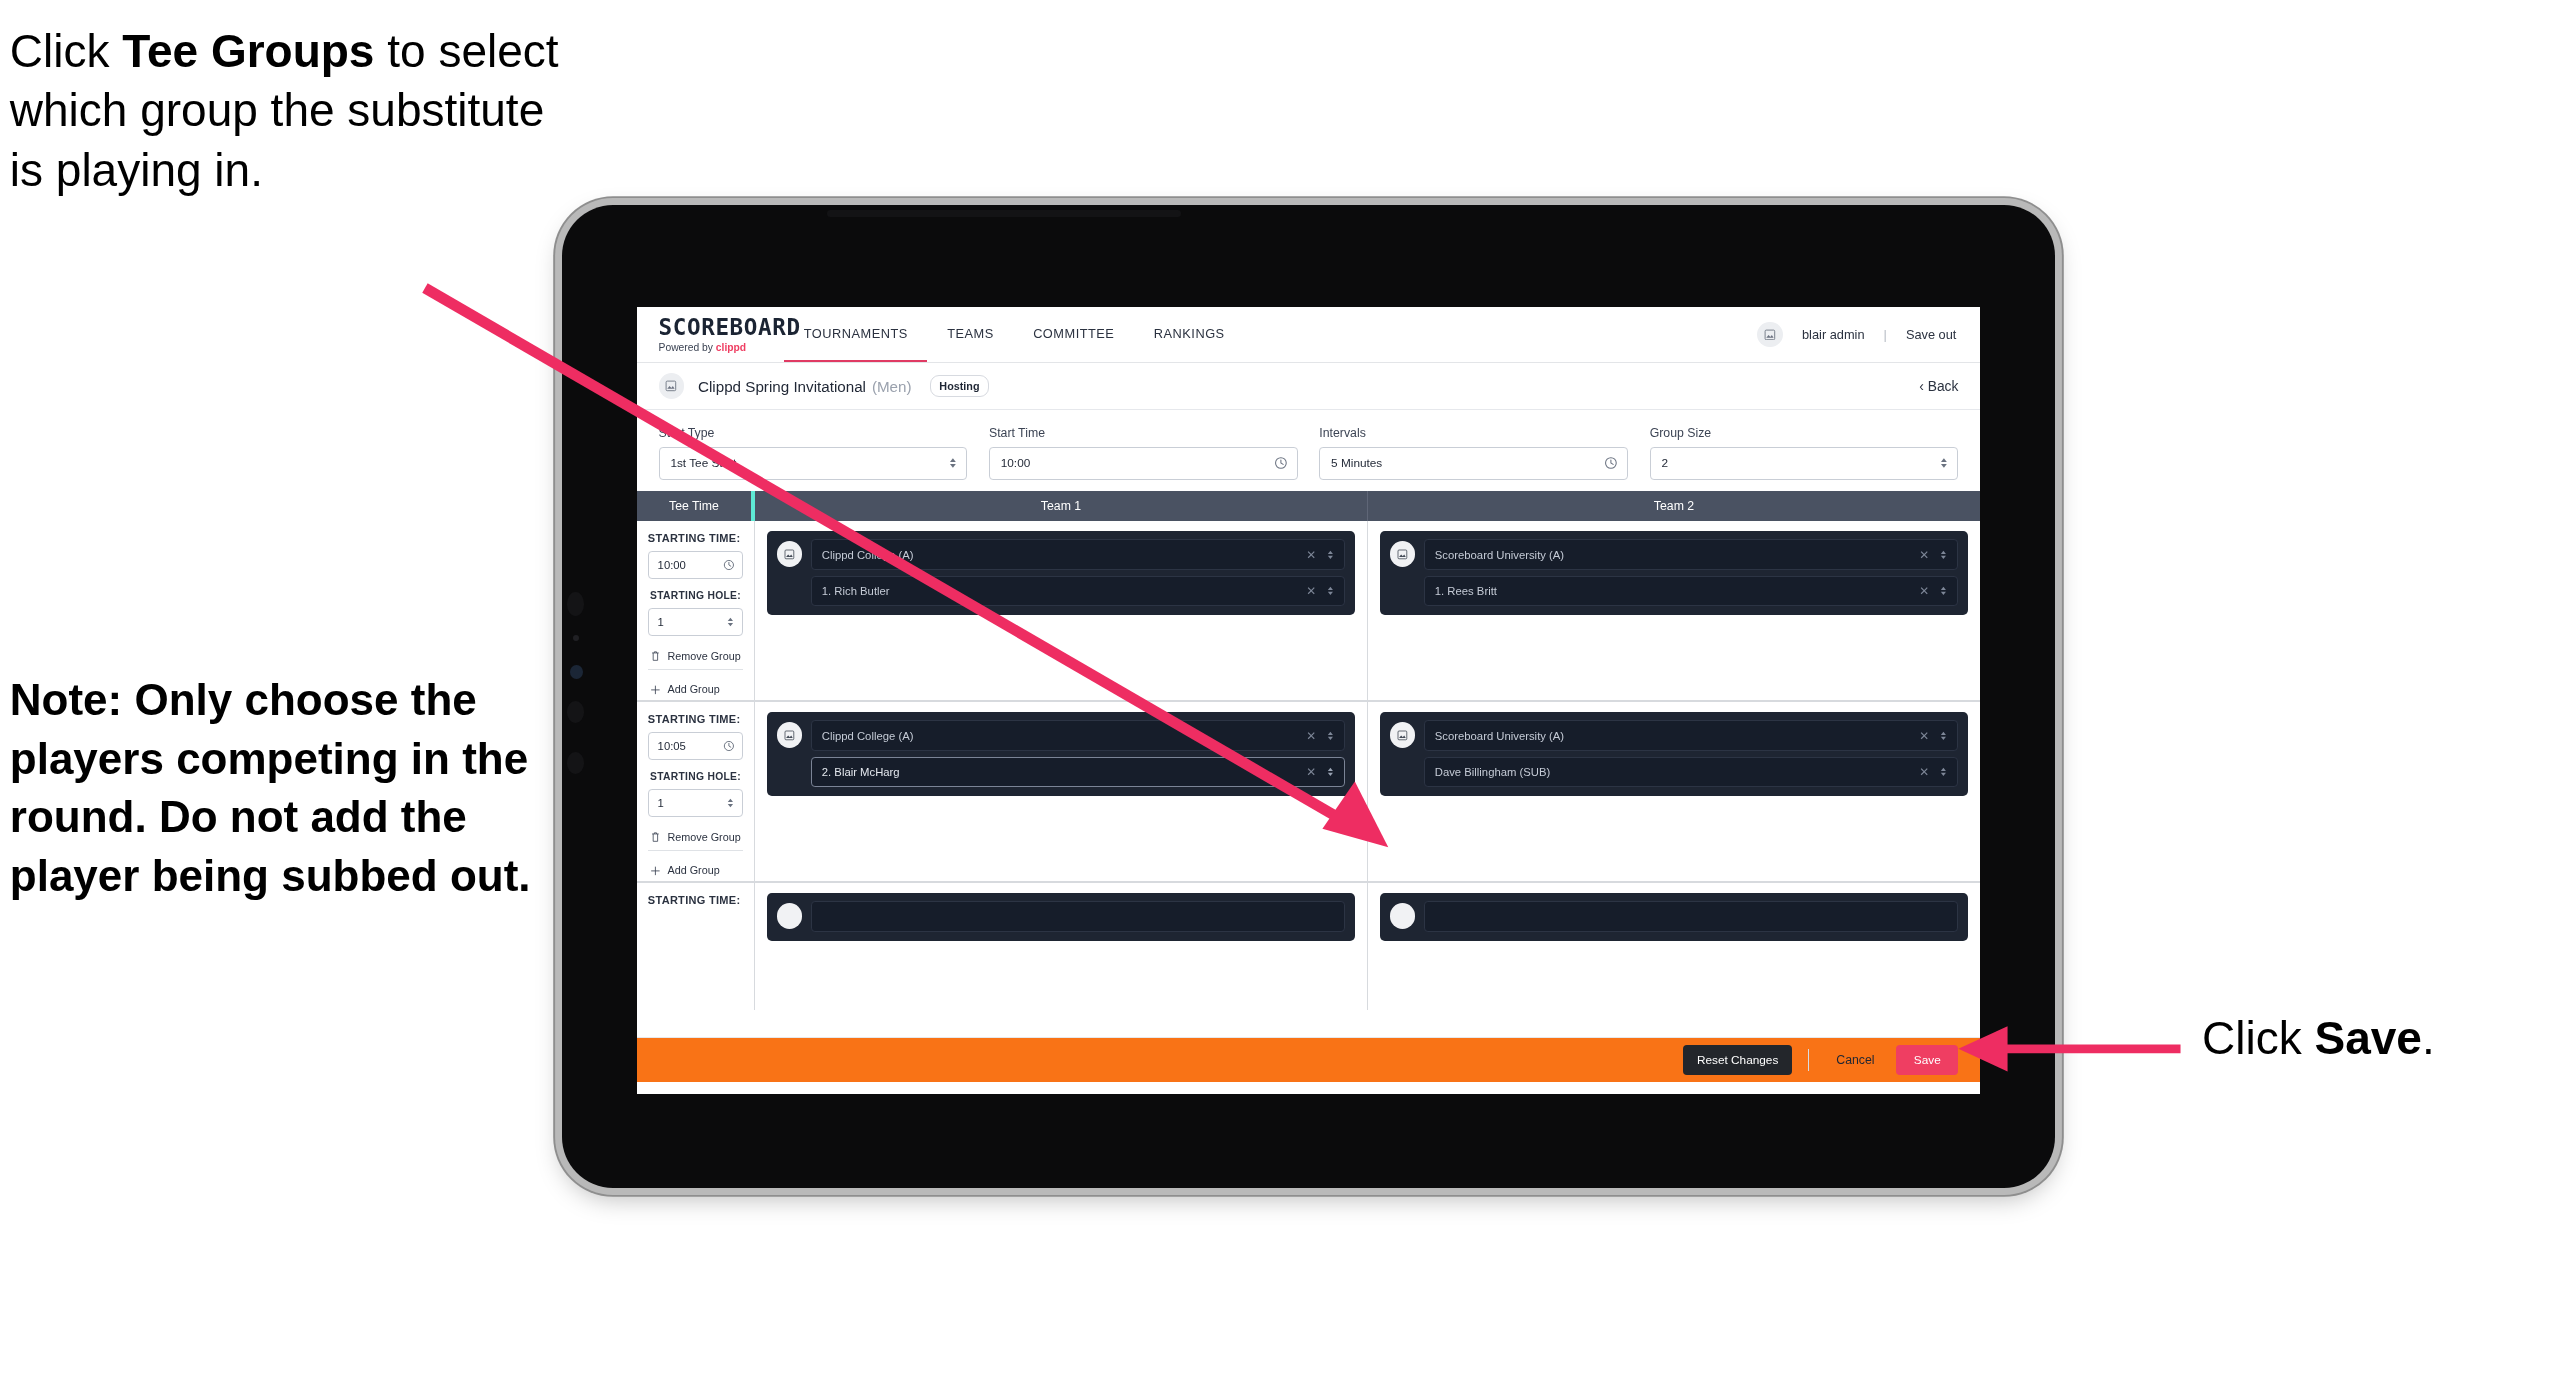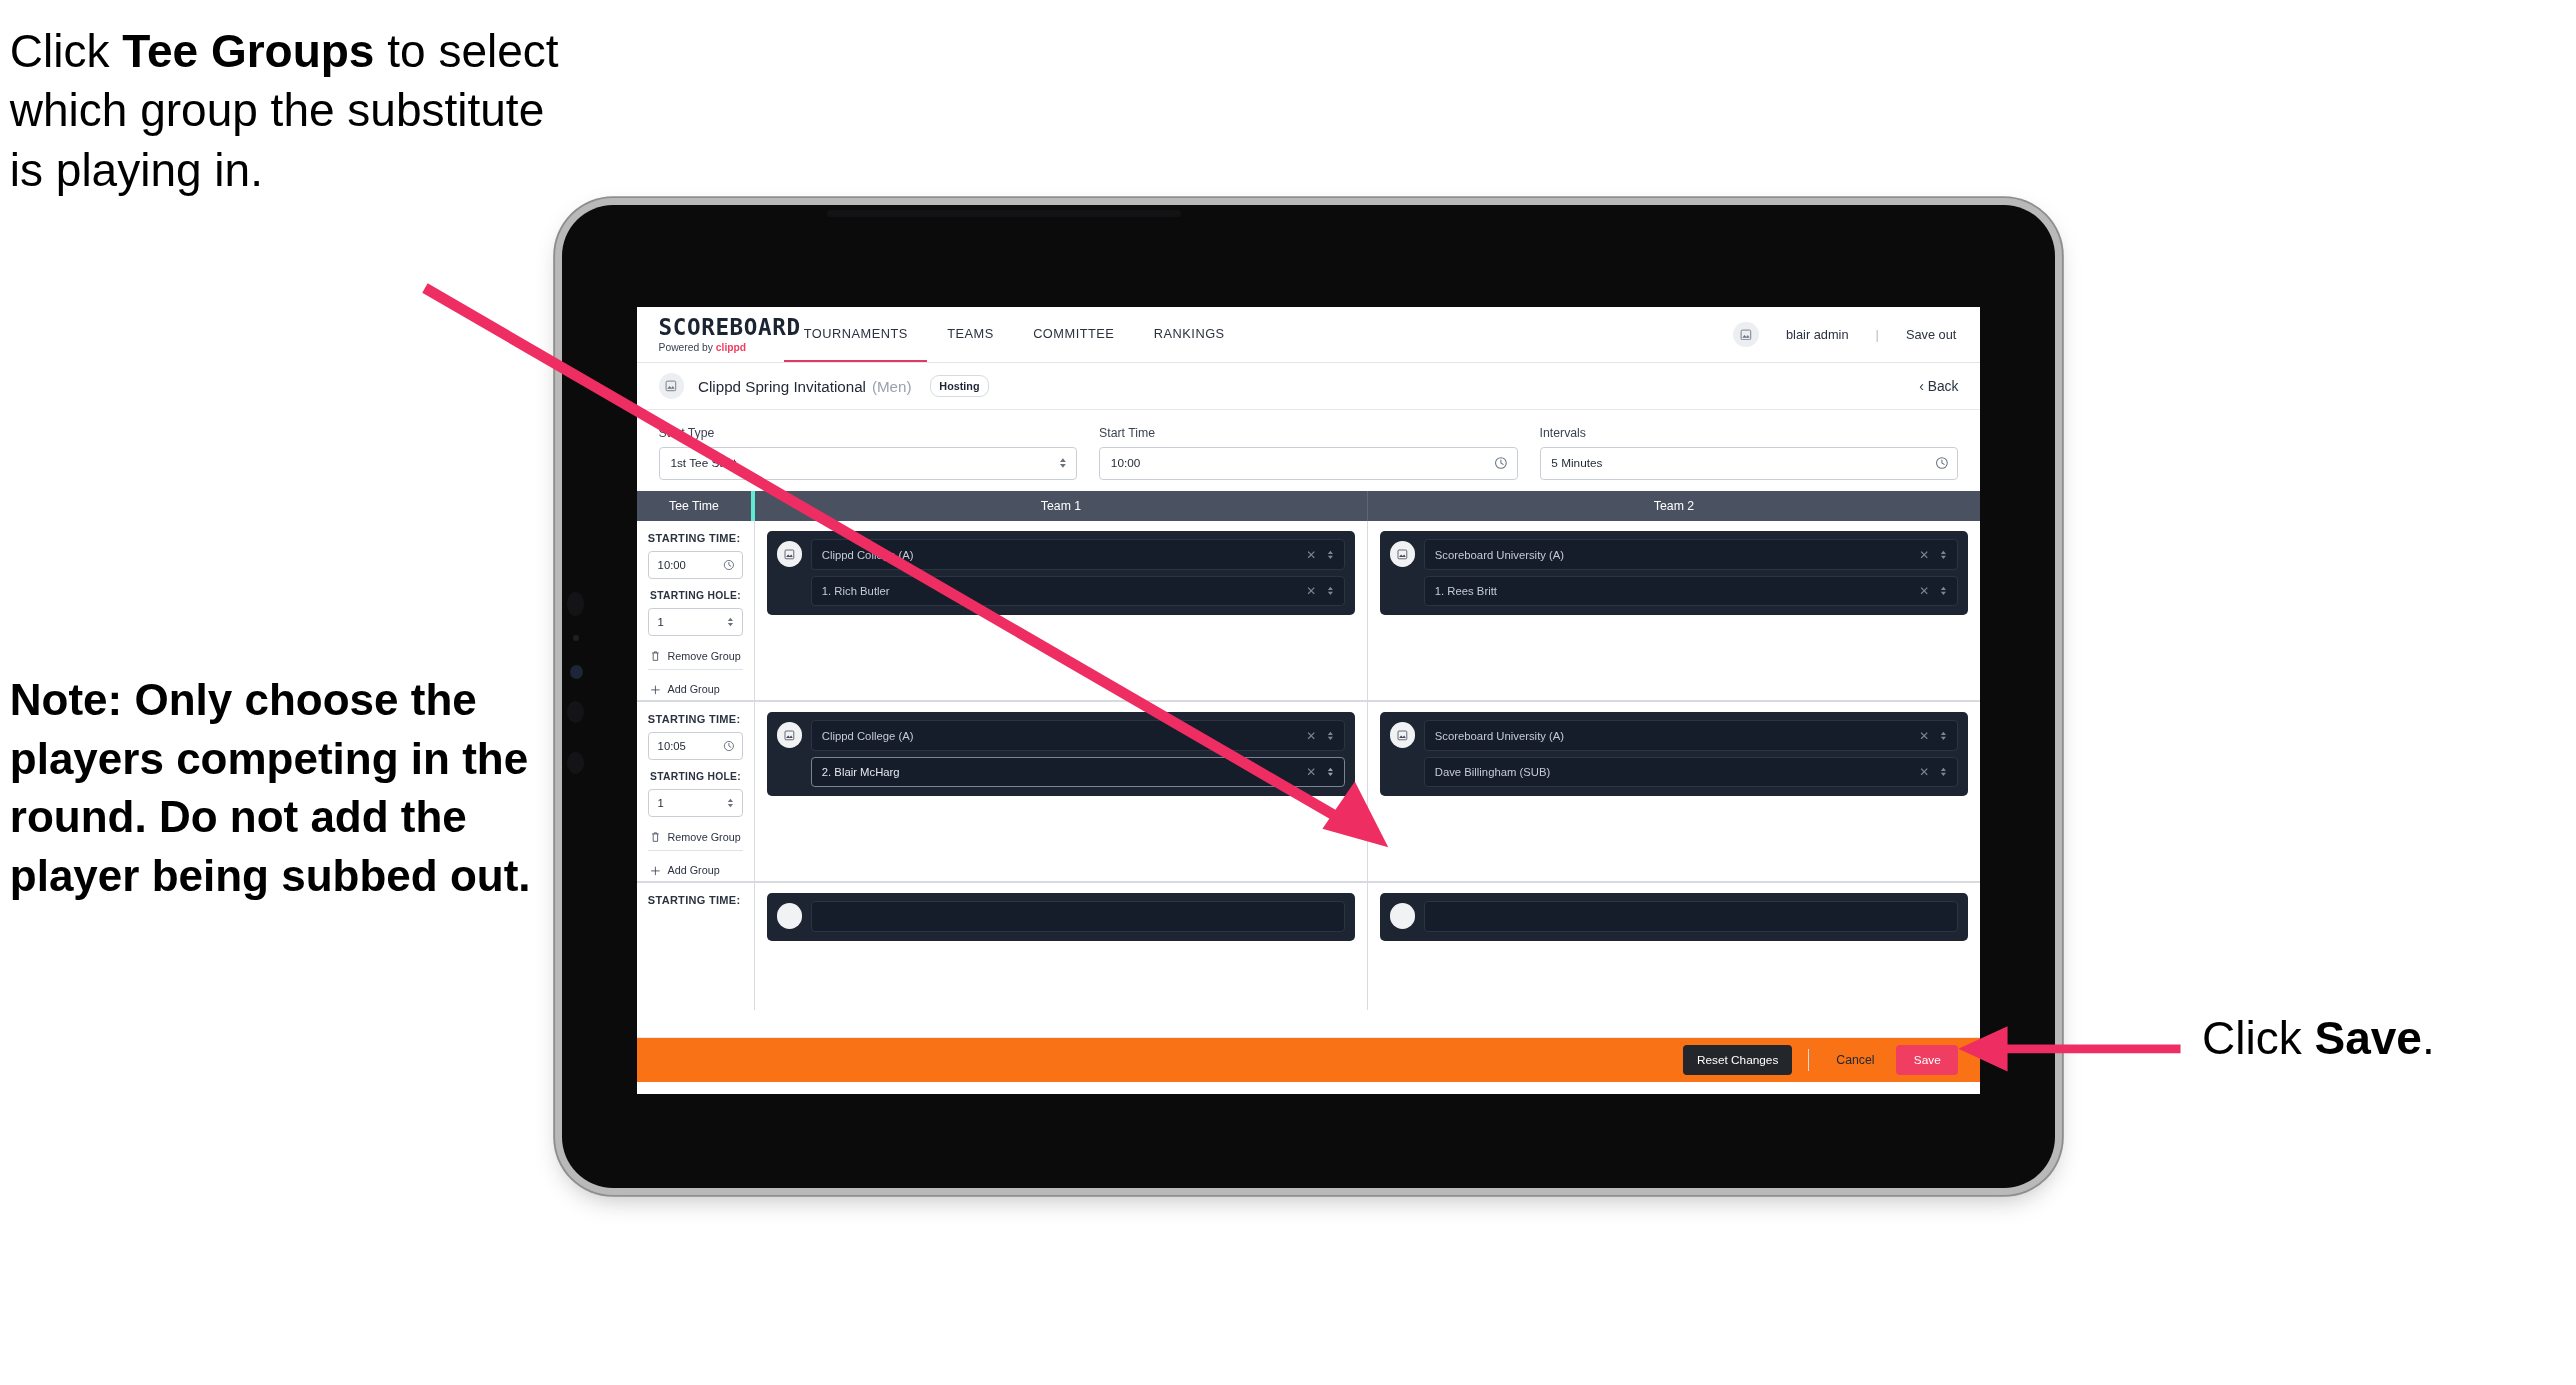--- a/index.html
+++ b/index.html
@@ -38,21 +38,21 @@
   
   #appbar{height:55px;background:#fff;border-bottom:1px solid #e3e5e8;display:flex;align-items:stretch;}
   #logo{width:147px;display:flex;flex-direction:column;justify-content:center;padding-left:21.6px;box-sizing:border-box;}
   #logo .mark{font-size:22.6px;font-weight:700;letter-spacing:0.6px;color:#1b2433;font-family:"DejaVu Sans Mono","Liberation Mono",monospace;line-height:1;}
   #logo .sub{font-size:10.3px;color:#3a4252;margin-top:2.9px;}
   #logo .sub i{font-style:normal;color:#ef3e62;font-weight:700;}
   .navtab{display:flex;align-items:center;padding:0 19.7px;font-size:12.8px;letter-spacing:0.5px;color:#2b3240;cursor:pointer;
           border-bottom:2.9px solid transparent;box-sizing:border-box;}
   .navtab.active{border-bottom-color:#e03a63;justify-content:flex-end;}
   #appbar-spacer{flex:1;}
-  #userbox{display:flex;align-items:center;gap:27px;padding-right:23.6px;font-size:12.8px;color:#2b3240;}
+  #userbox{display:flex;align-items:center;gap:19px;padding-right:23.6px;font-size:12.8px;color:#2b3240;}
   .avatar{width:25.6px;height:25.6px;border-radius:50%;background:#eceef1;display:flex;align-items:center;justify-content:center;color:#6b7280;font-size:11.8px;}
   #userbox .sep{color:#b7bcc4;}
   #userbox .so{cursor:pointer;}
 
   
   #titlebar{height:46px;border-bottom:1px solid #e6e8ec;display:flex;align-items:center;padding:0 21.6px;}
   #titlebar .tavatar{width:25.6px;height:25.6px;border-radius:50%;background:#eceef1;display:flex;align-items:center;justify-content:center;color:#6b7280;font-size:11.8px;margin-right:13.8px;}
   #t-name{font-size:15.2px;color:#1f2634;}
   #t-gender{font-size:15.2px;color:#9aa1ad;margin-left:5.9px;}
   #t-badge{margin-left:18px;border:1px solid #d7dae0;border-radius:9px;padding:3.9px 8.8px;font-size:10.8px;font-weight:700;color:#1f2634;}
@@ -192,20 +192,32 @@
         <div class="inputwrap">
           <span class="val">5 Minutes</span>
           <span class="adorn">
             <svg width="13.8" height="13.8" viewBox="0 0 16 16">
                 <circle cx="8" cy="8" r="6.2" fill="none" stroke="#6a7280" stroke-width="1.2"></circle>
                 <path d="M8 4.4V8l2.6 1.6" fill="none" stroke="#6a7280" stroke-width="1.2" stroke-linecap="round"></path>
               </svg>
           </span>
         </div>
       </div>
+      <div class="field">
+        <label>Group Size</label>
+        <div class="inputwrap">
+          <span class="val">2</span>
+          <span class="adorn">
+            <svg width="9.8" height="13.8" viewBox="0 0 10 14">
+                <path d="M5 2.2L8 6H2z" fill="#6a7280"></path>
+                <path d="M5 11.8L2 8h6z" fill="#6a7280"></path>
+              </svg>
+          </span>
+        </div>
+      </div>
     </div>
 
     <div id="tablehead">
       <div class="cell c-tee">Tee Time</div>
       <div class="cell c-t1">Team 1</div>
       <div class="cell c-t2">Team 2</div>
     </div>
 
     <div class="trow" style="height:179px;">
       <div class="teecol">

